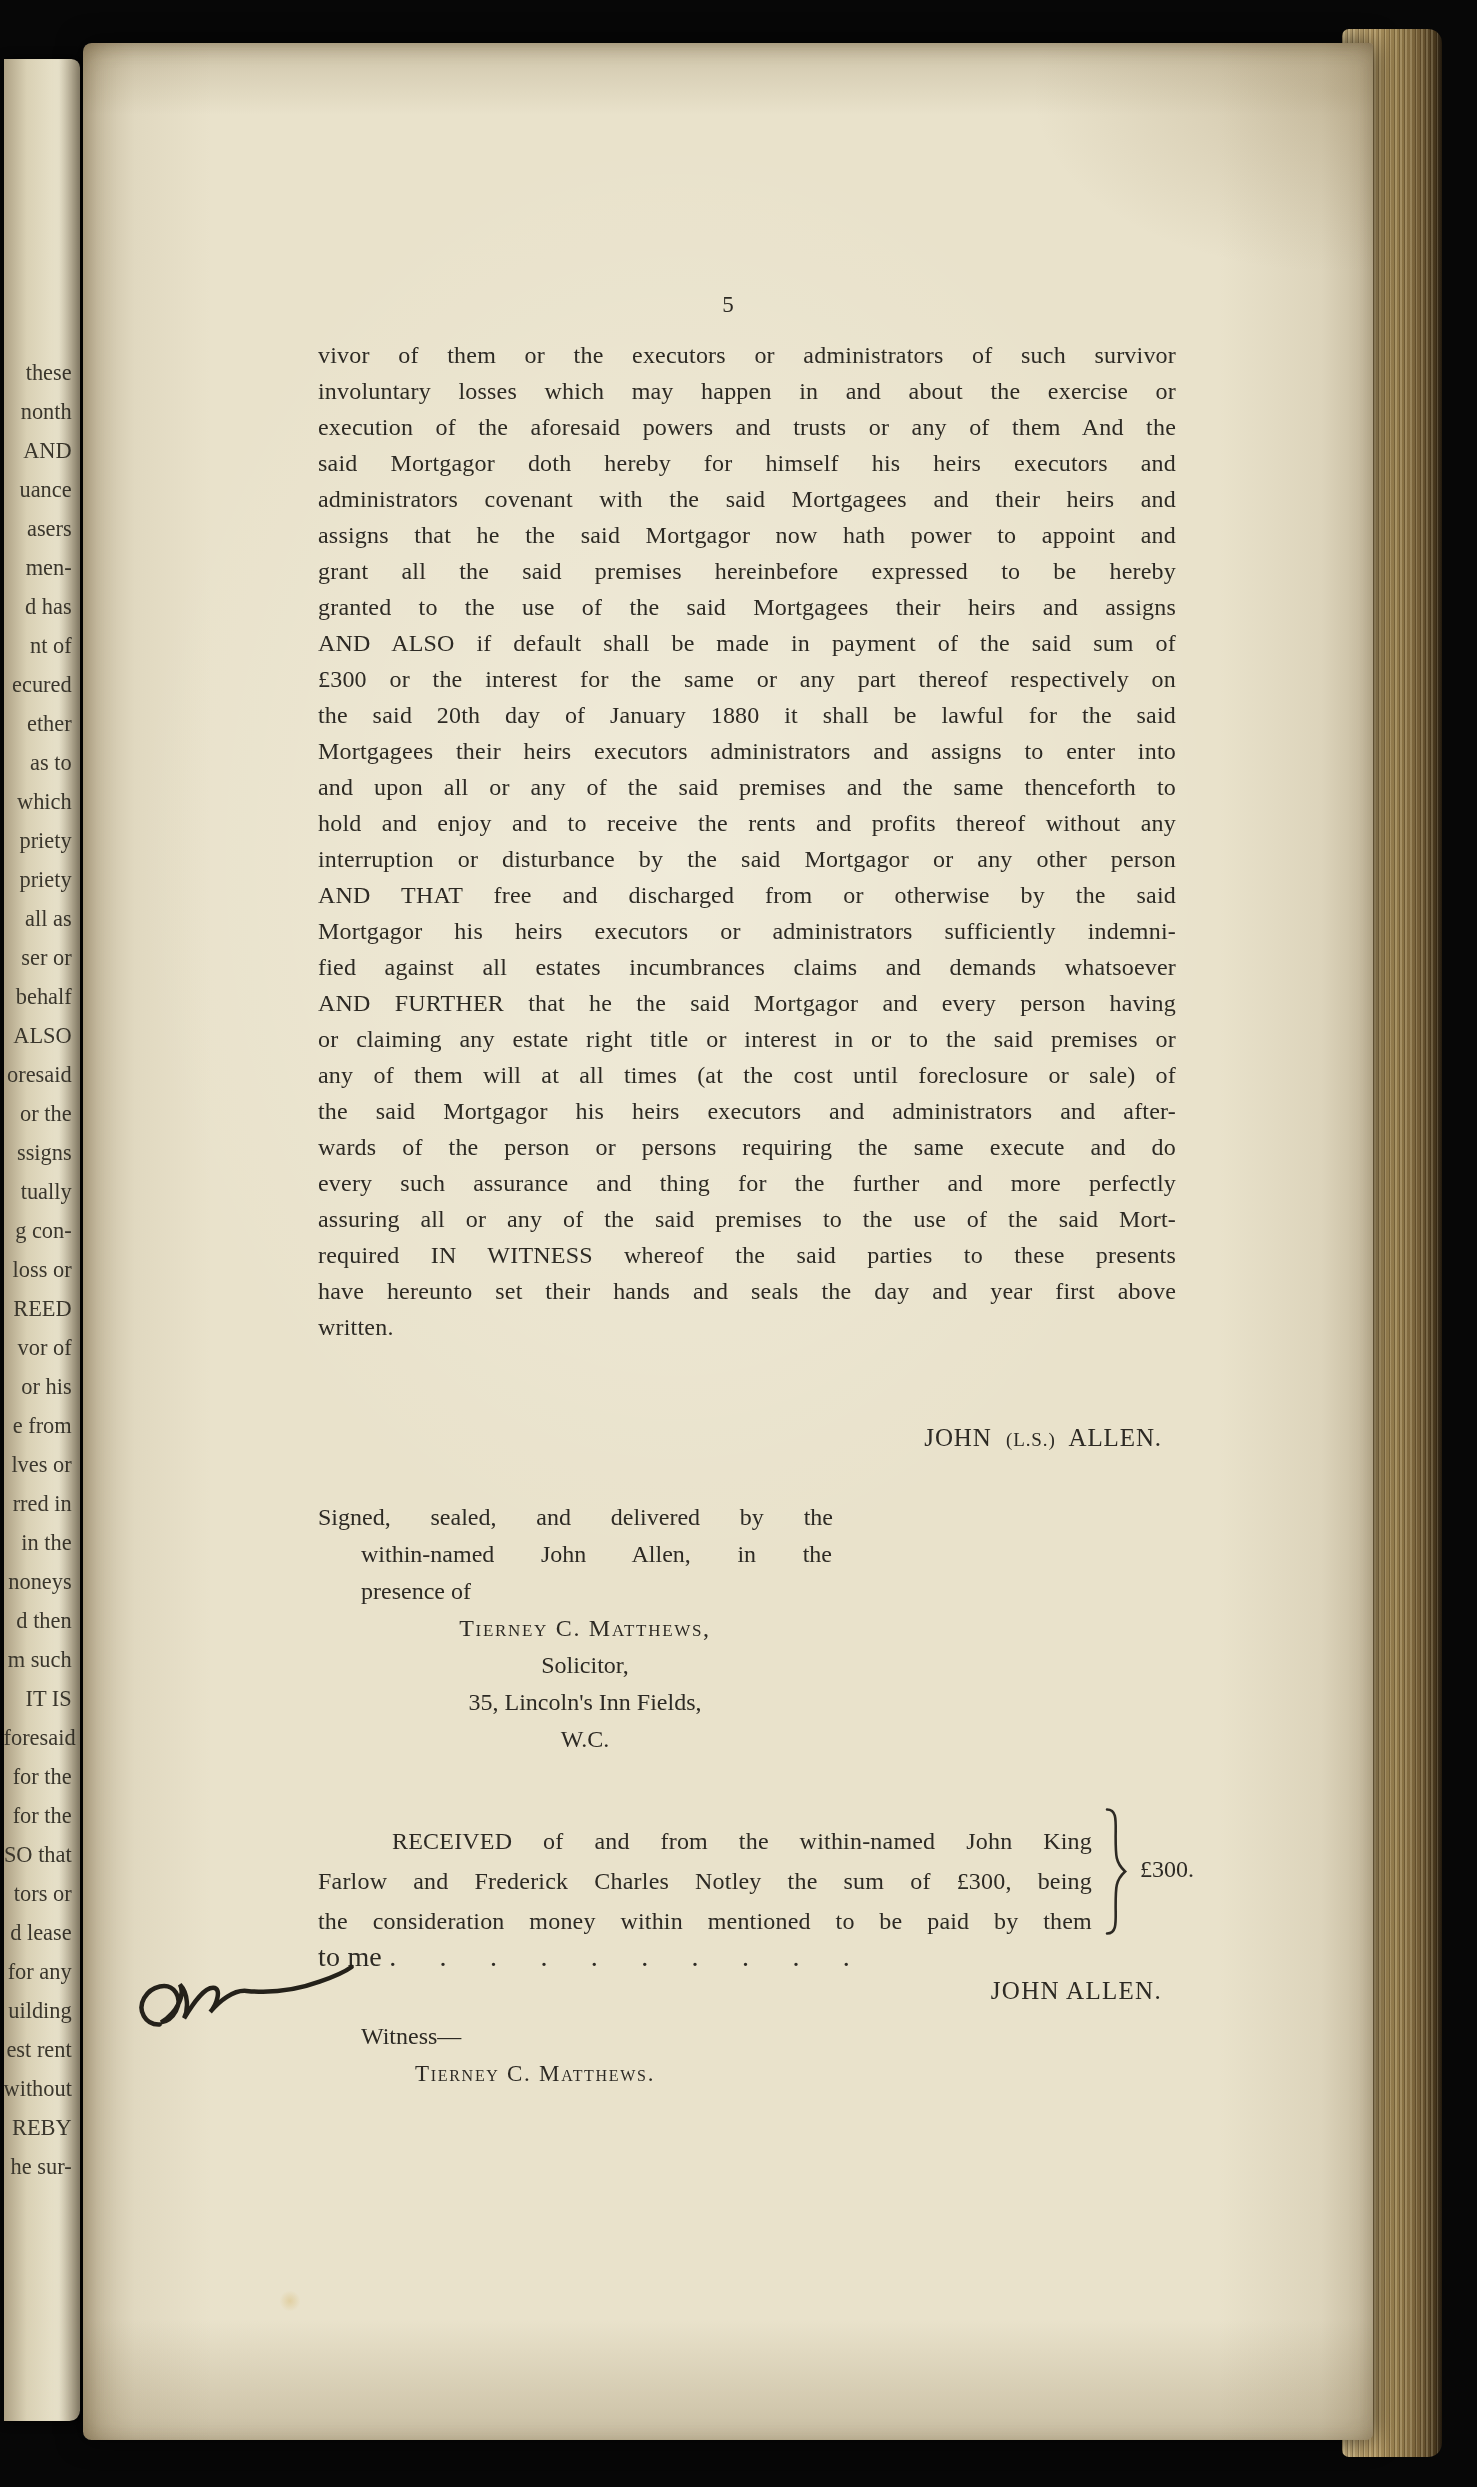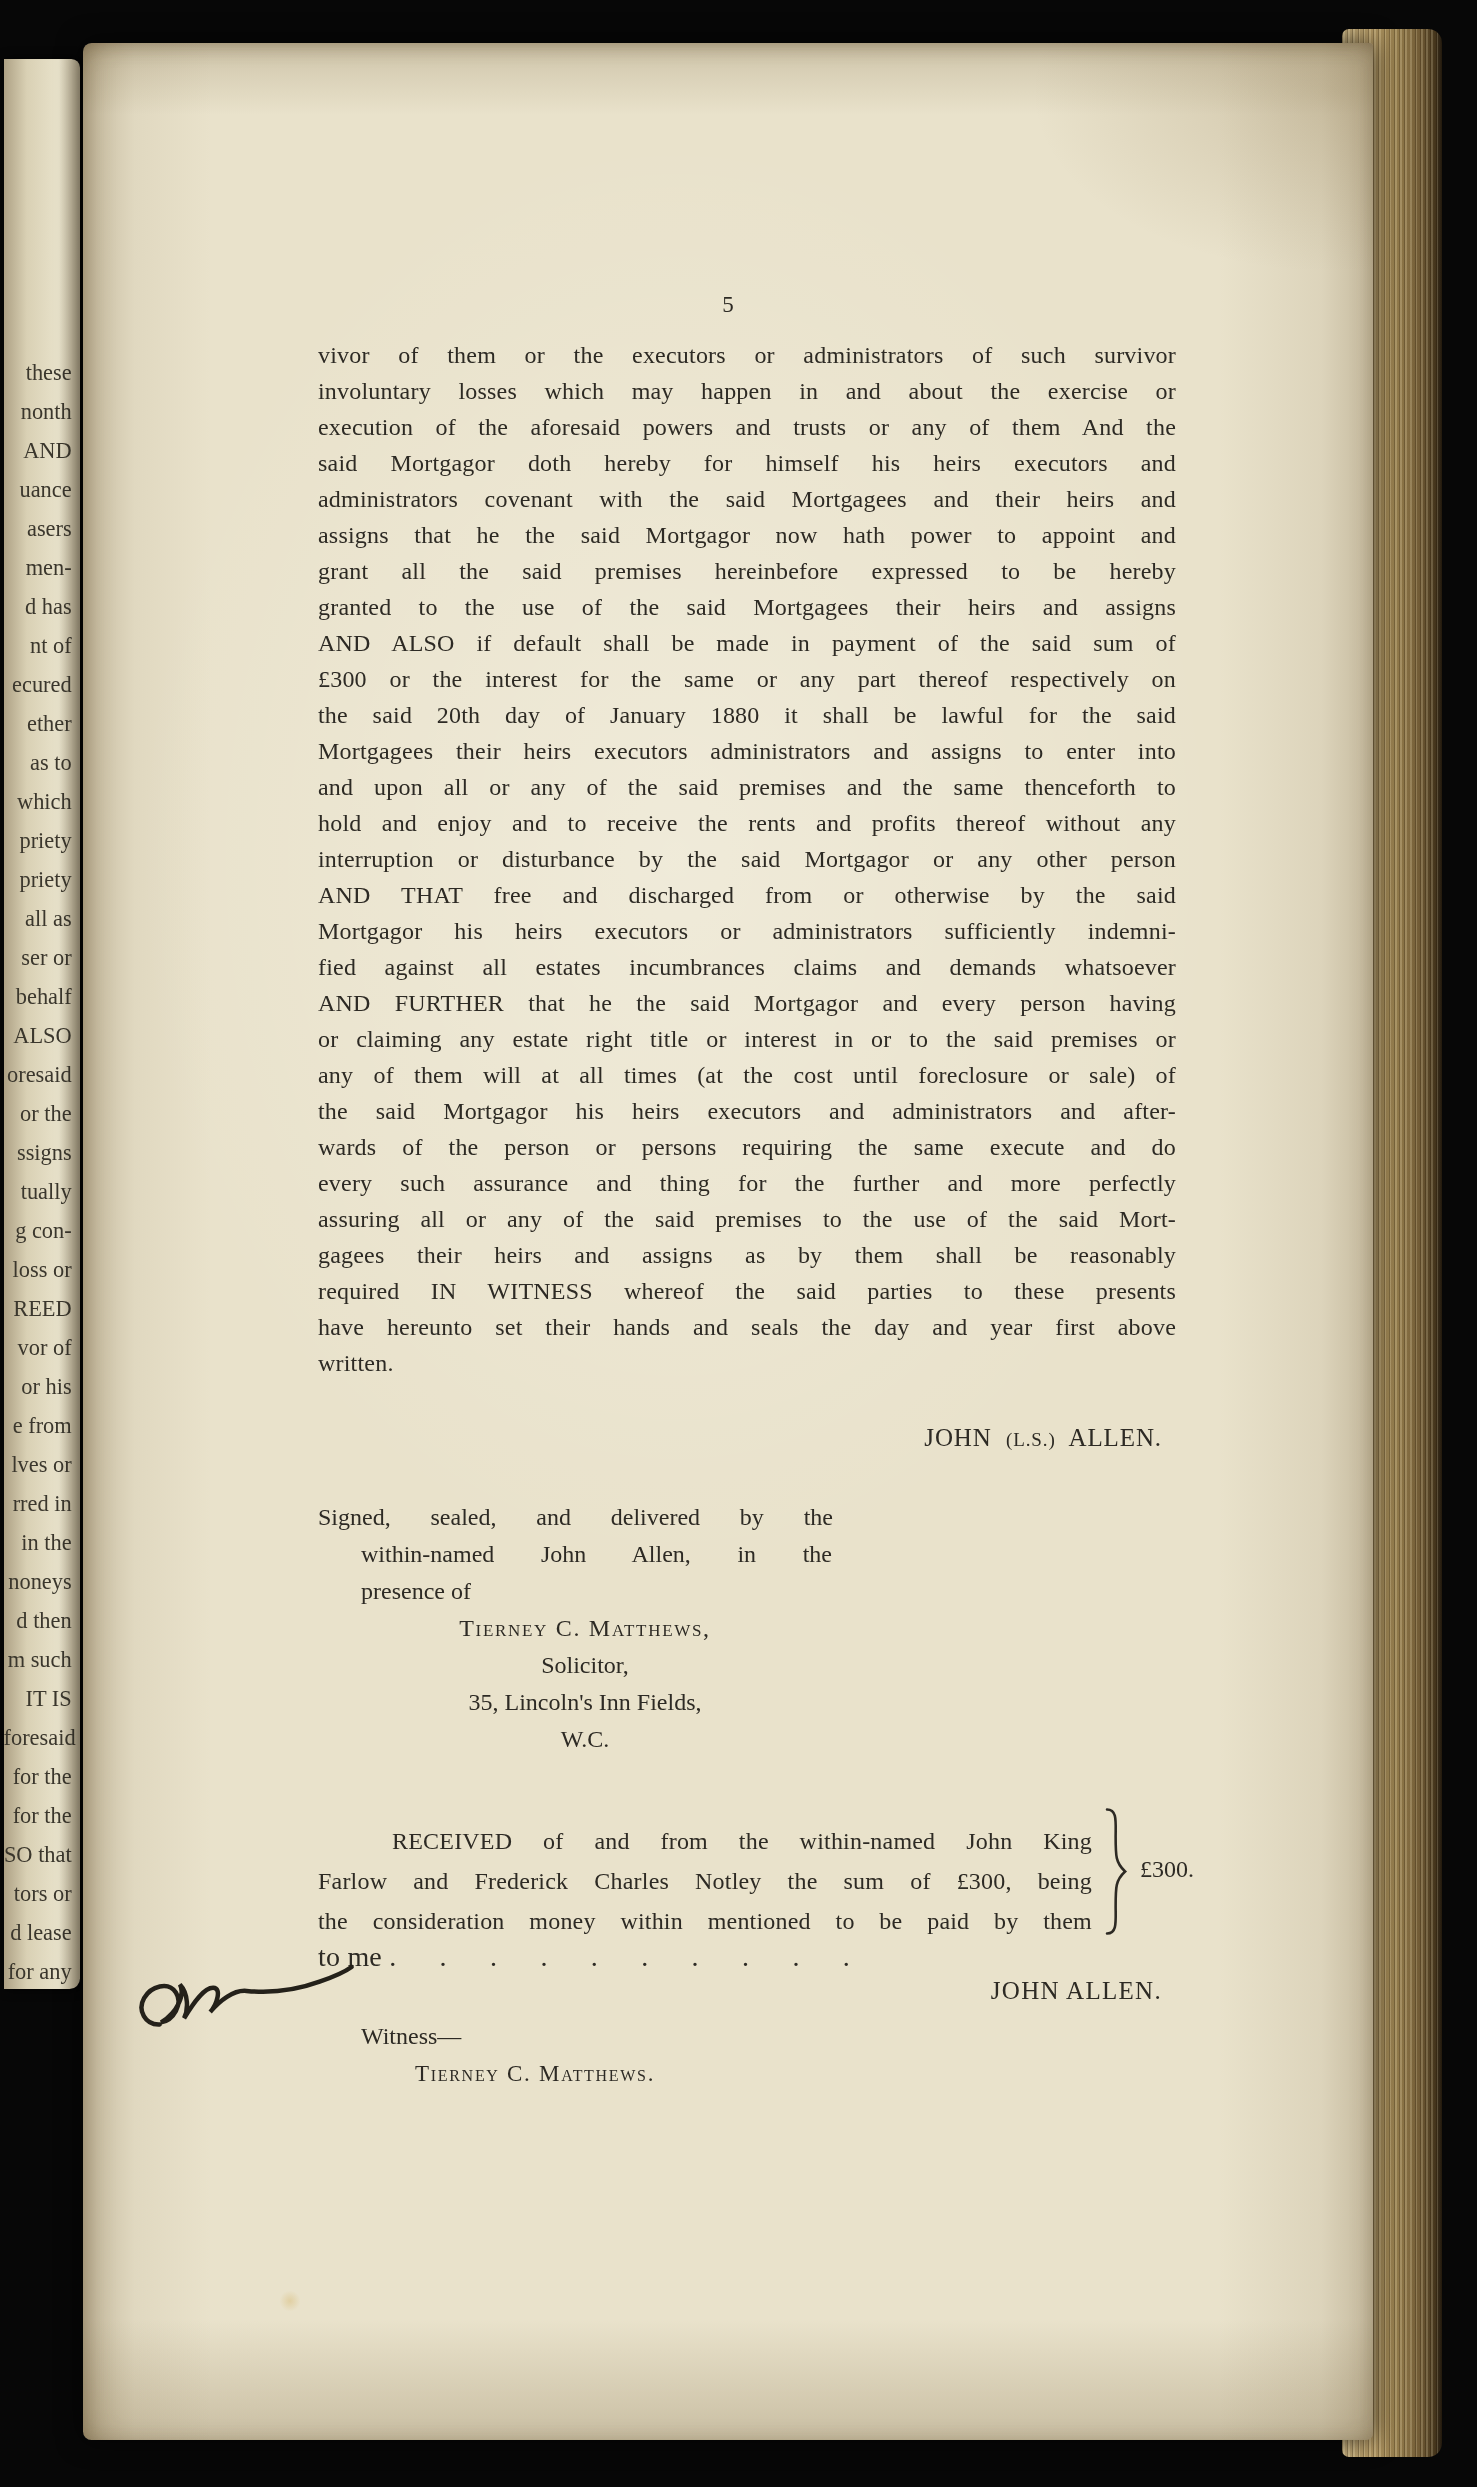--- a/index.html
+++ b/index.html
@@ -4,21 +4,21 @@
 <style>
   html,body { margin:0; padding:0; background:#070707; }
   #scan {
     position:relative; width:1478px; height:2487px;
     background:#070707; overflow:hidden;
     font-family:"Liberation Serif", serif;
   }
 
   
   #prev-page {
-    position:absolute; left:3.5px; top:59px; width:76px; height:1930px; z-index:2;
+    position:absolute; left:3.5px; top:59px; width:76px; height:2362px; z-index:2;
     background:
       linear-gradient(to right, rgba(90,70,40,0.38), rgba(90,70,40,0.06) 30%, rgba(255,255,245,0.25) 72%, rgba(90,70,40,0.32) 98%),
       #e1d9bd;
     border-radius:0 8.6px 10.4px 0;
     box-shadow:2.6px 0 10.4px rgba(0,0,0,0.8);
     overflow:hidden;
   }
   #frag-list { padding-top:294px; }
   .frag {
     height:39px; line-height:39px; text-align:right; padding-right:7.8px;
@@ -263,21 +263,20 @@
         <div class="body-line jline">any of them will at all times (at the cost until foreclosure or sale) of</div>
 
         <div class="body-line jline">the said Mortgagor his heirs executors and administrators and after-</div>
 
         <div class="body-line jline">wards of the person or persons requiring the same execute and do</div>
 
         <div class="body-line jline">every such assurance and thing for the further and more perfectly</div>
 
         <div class="body-line jline">assuring all or any of the said premises to the use of the said Mort-</div>
 
-        <div class="body-line jline">gagees their heirs and assigns as by them shall be reasonably</div>
 
         <div class="body-line jline">required IN WITNESS whereof the said parties to these presents</div>
 
         <div class="body-line jline">have hereunto set their hands and seals the day and year first above</div>
 
         <div class="body-line jline">written.</div>
       </div>
 
     <div id="exec-signature">
       <span>JOHN</span>

